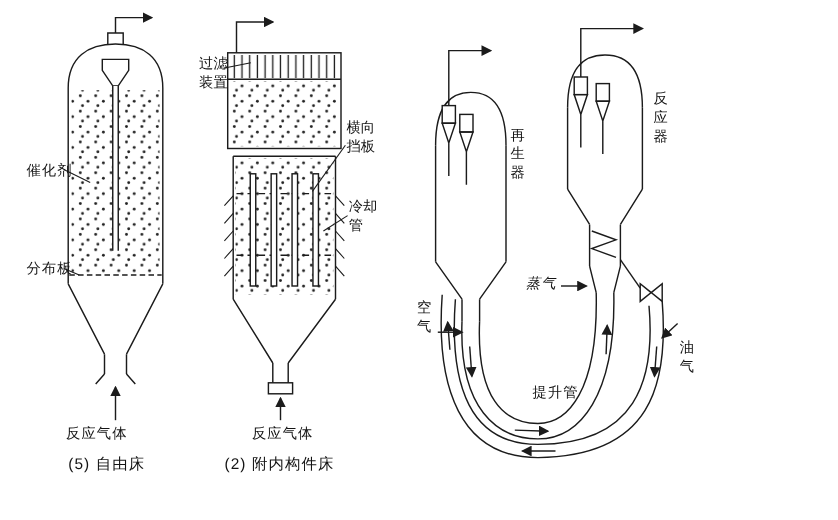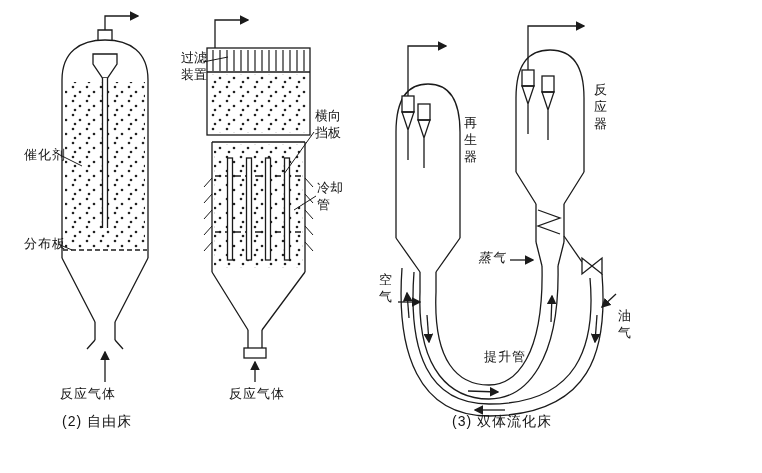--- a/index.html
+++ b/index.html
@@ -154,28 +154,28 @@
         <path d="M398,302 L420,302" marker-end="url(#arr)"></path>
         <path d="M510,260 L533,260" marker-end="url(#arr)"></path>
         <path d="M616,294 L602,307" marker-end="url(#arr)"></path>
       </g>
     </g>
   </svg>
 
   <div class="lbl" style="left:24px; top:147px;">催化剂</div>
   <div class="lbl" style="left:24px; top:236px;">分布板</div>
   <div class="lbl" style="left:60px; top:386px;">反应气体</div>
-  <div class="lbl cap" style="left:62px; top:412px;">(2) 自由床</div>
+  <div class="lbl cap" style="left:62px; top:412px;">(5) 自由床</div>
 
   <div class="lbl w2" style="left:181px; top:50px;">过滤装置</div>
   <div class="lbl w2" style="left:315px; top:108px;">横向挡板</div>
   <div class="lbl w2" style="left:317px; top:180px;">冷却管</div>
   <div class="lbl" style="left:229px; top:386px;">反应气体</div>
+  <div class="lbl cap" style="left:204px; top:412px;">(2) 附内构件床</div>
 
   <div class="lbl v" style="left:464px; top:115px;">再生器</div>
   <div class="lbl v" style="left:594px; top:82px;">反应器</div>
   <div class="lbl v" style="left:379px; top:272px;">空气</div>
   <div class="lbl" style="left:478px; top:250px;font-style:italic;">蒸气</div>
   <div class="lbl v" style="left:618px; top:272px;margin-top:36px;">油气</div>
   <div class="lbl" style="left:484px; top:349px;">提升管</div>
-  <div class="lbl cap" style="left:452px; top:412px;">(3) 双体流化床</div>
 
 </div>
 
 </body></html>

